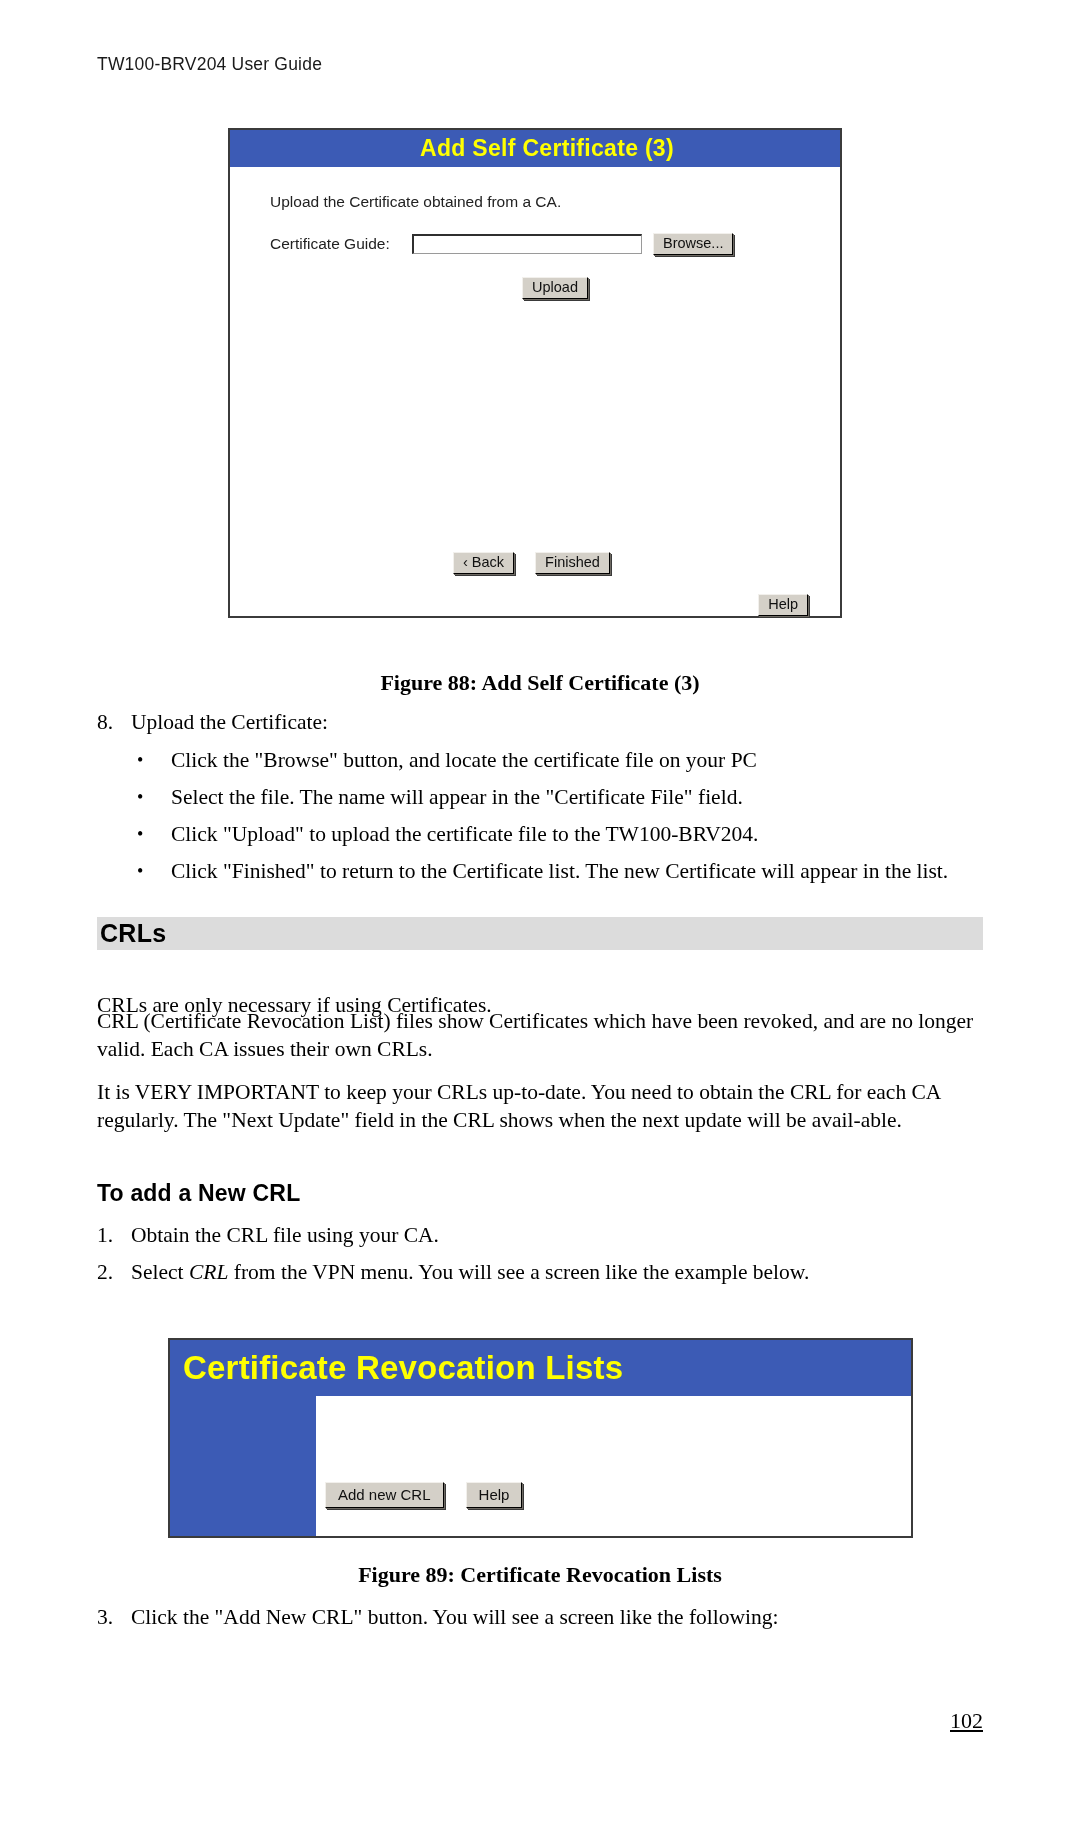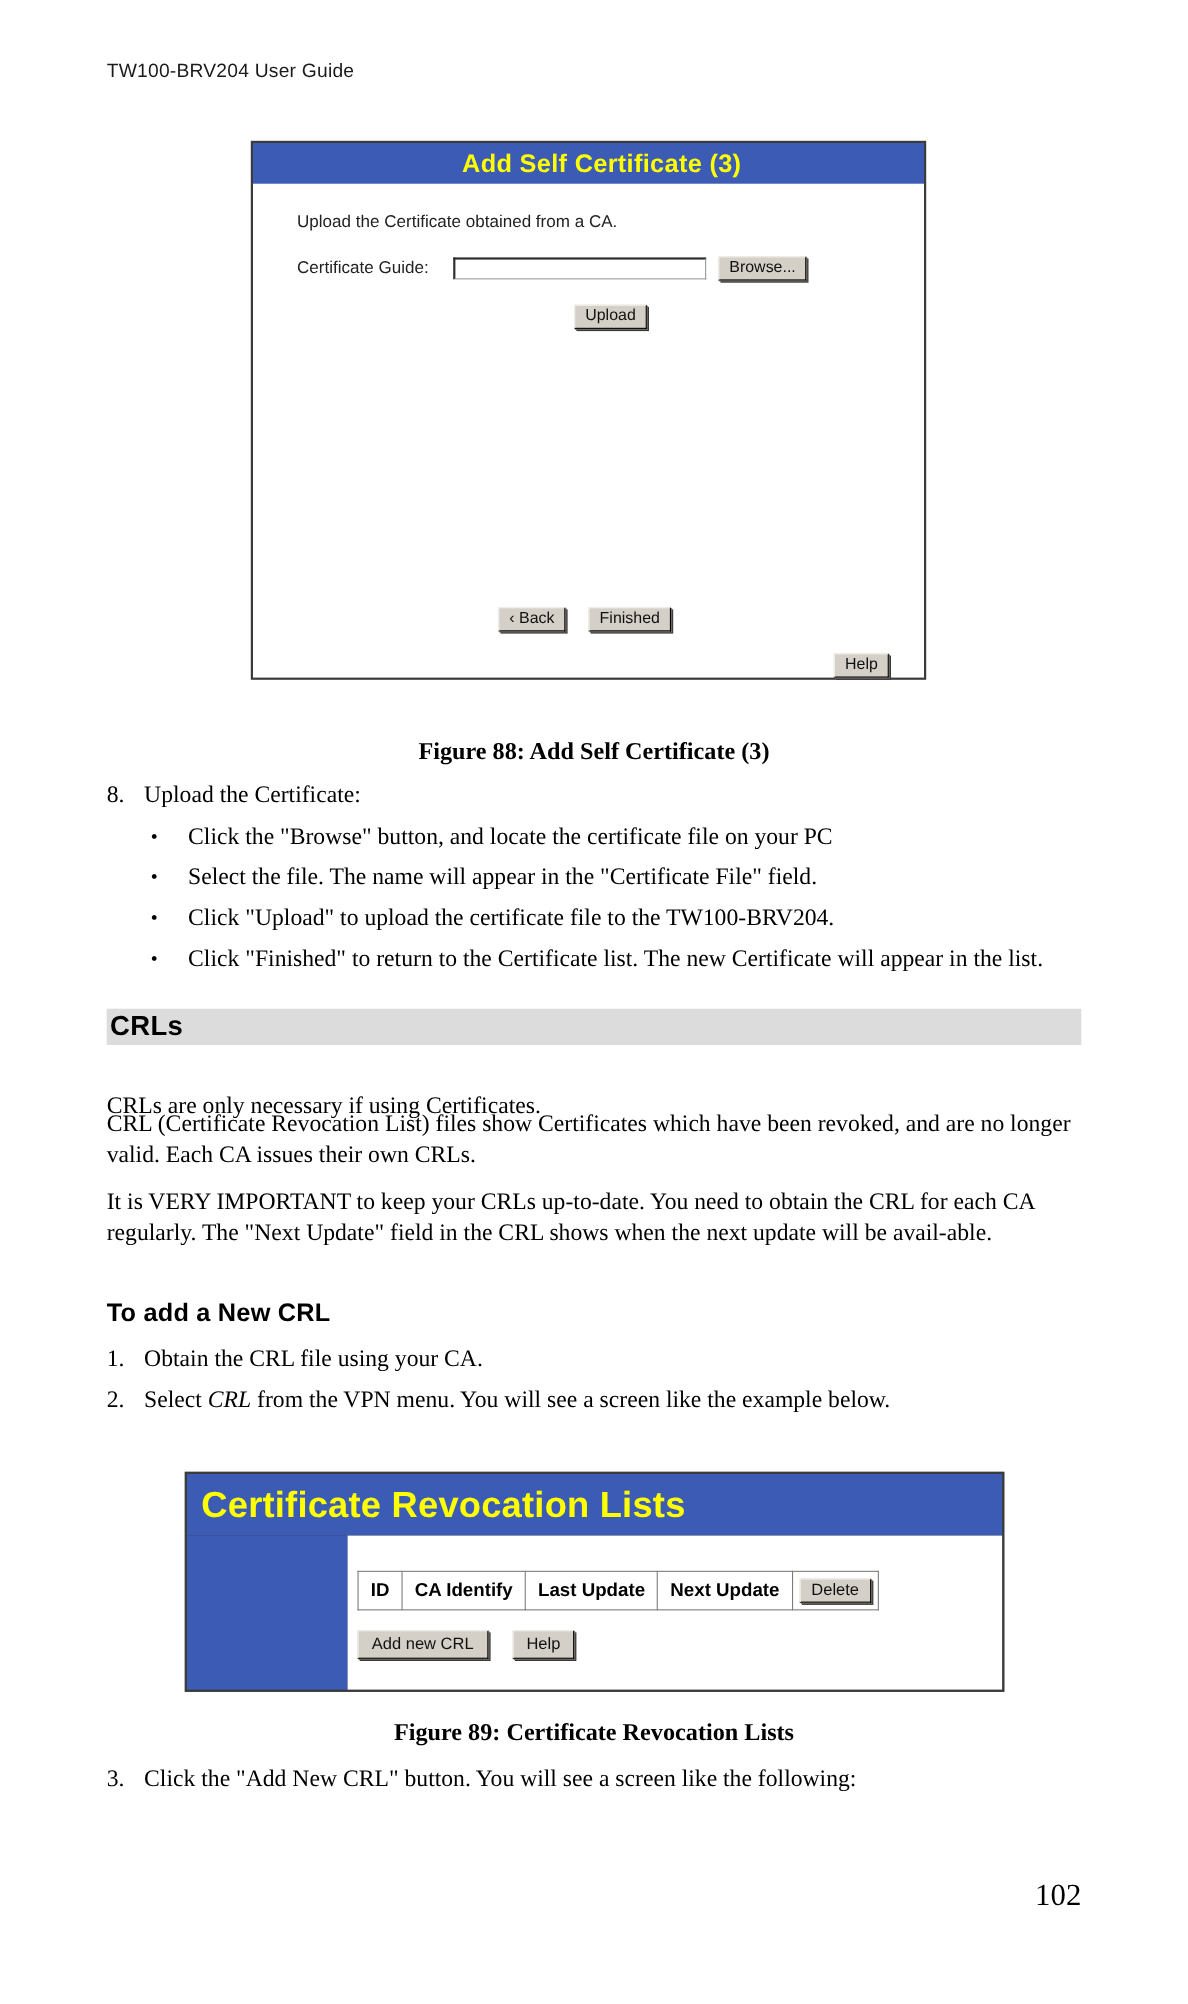--- a/index.html
+++ b/index.html
@@ -210,21 +210,21 @@
   }
 
   
   .fig89 {
     position: absolute;
     left: 168px;
     top: 1338px;
     width: 745px;
     height: 200px;
     border: 2px solid #3b3b3b;
-    background: #404040;
+    background: #0369a1;
     box-sizing: border-box;
   }
   .fig89 .titlebar {
     height: 56px;
     background: #3c5bb5;
     display: flex;
     align-items: center;
     padding-left: 13px;
     box-sizing: border-box;
   }
@@ -299,21 +299,22 @@
     padding: 4px 12px 5px 12px;
   }
   .fig89 .btnrow .btn + .btn { margin-left: 18px; }
 
   
   .pageno {
     position: absolute;
     right: 97px;
     top: 1708px;
     font-family: "Liberation Serif", serif;
-    font-size: 28px;
+    font-size: 22px;
+    text-decoration: underline;
   }
 
   .it { font-style: italic; }
 </style>
 </head>
 <body>
 
 <div class="page">
 
   <div class="run-head">TW100-BRV204 User Guide</div>
@@ -411,33 +412,20 @@
   </div>
 
   <div class="fig89">
     <div class="titlebar">
       <span>Certificate Revocation Lists</span>
     </div>
     <div class="lower">
       <div class="sidebar"></div>
       <div class="sidelabel">CRLs</div>
       <div class="content">
-        <table class="crltable">
-          <tbody>
-              <tr>
-            <td>ID</td>
-            <td>CA Identify</td>
-            <td>Last Update</td>
-            <td>Next Update</td>
-            <td class="delcell">
-              <span class="btn">Delete</span>
-            </td>
-          </tr>
-        </tbody>
-          </table>
         <div class="btnrow">
           <span class="btn">Add new CRL</span>
           <span class="btn">Help</span>
         </div>
       </div>
     </div>
   </div>
 
   <div class="caption" style="top:1562px;">Figure 89: Certificate Revocation Lists</div>
 

